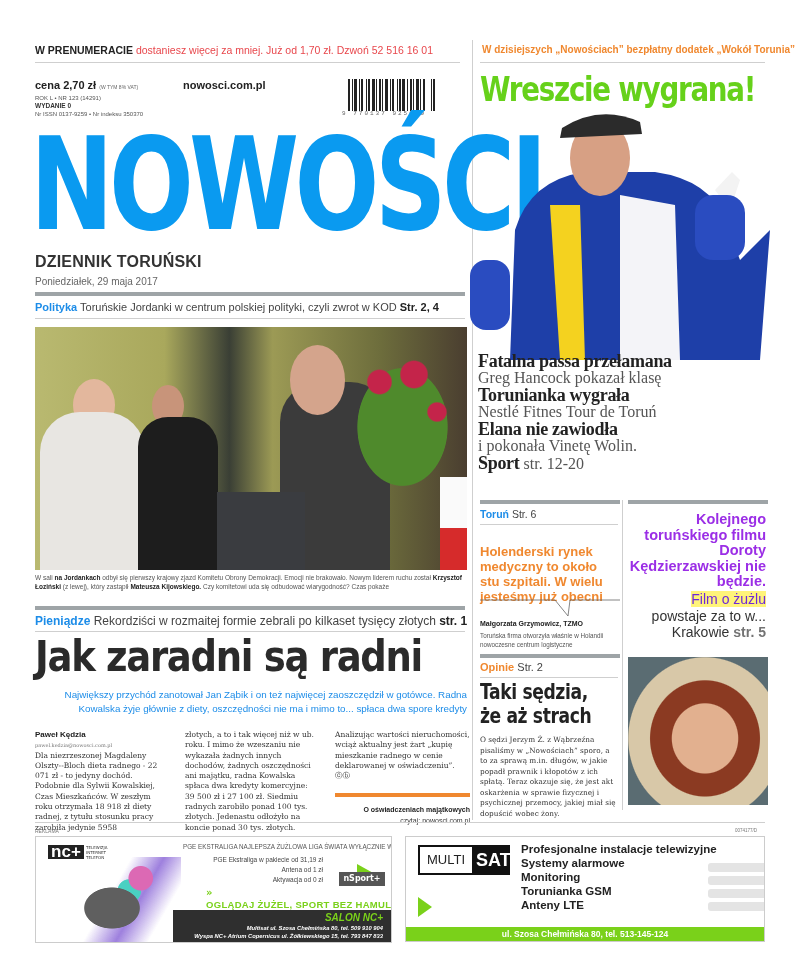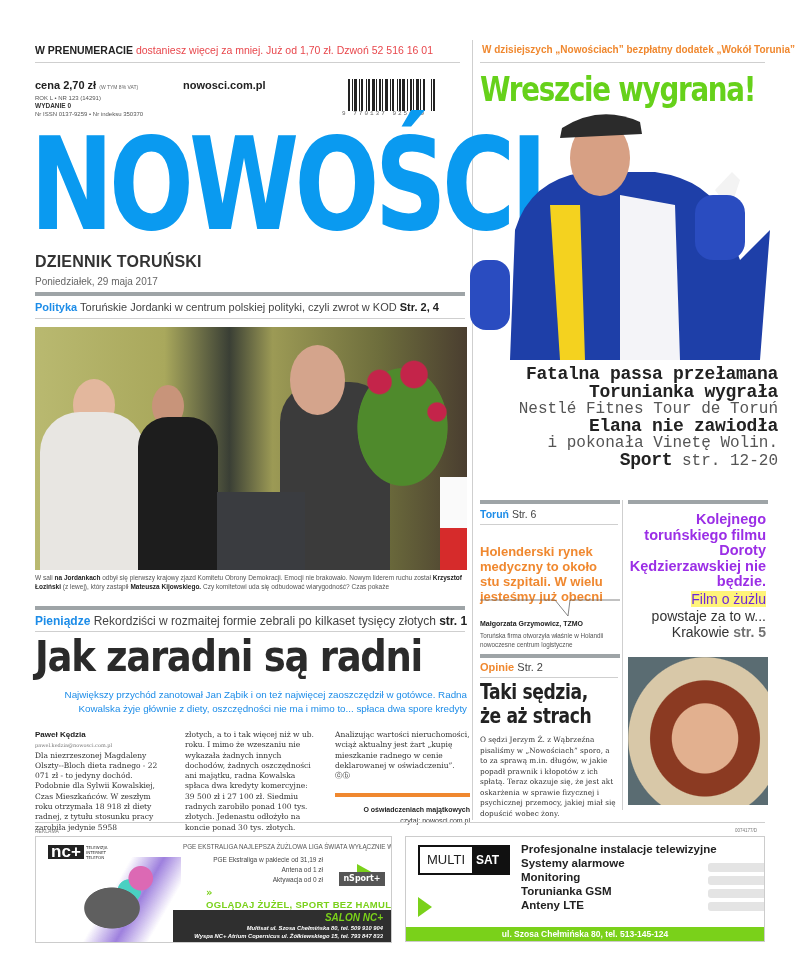--- a/index.html
+++ b/index.html
@@ -47,21 +47,21 @@
   .body-cols { left:35px; top:730px; width:435px; display:flex; gap:18px; font-family:"DejaVu Serif", serif; font-size:7.5px; line-height:10.3px; color:#333; }
   .body-cols .col { width:136px; }
   .author { font-family:"Liberation Sans", sans-serif; font-weight:bold; font-size:8px; color:#222; }
   .email { font-size:5px; color:#777; }
   .orangebar { width:135px; height:4px; background:#f0882f; margin-top:12px; }
   .more { text-align:right; font-family:"Liberation Sans", sans-serif; font-size:7px; margin-top:8px; }
   .more b { color:#222; }
   
   .green-head { left:480px; top:70px; font-size:33px; font-weight:bold; color:#66d11a; letter-spacing:-1.5px; white-space:nowrap; font-family:"DejaVu Sans", sans-serif; transform:scaleX(0.84); transform-origin:left top; }
   .rider { left:470px; top:110px; width:320px; height:250px; }
-  .sport-box { left:478px; top:365px; width:300px; text-align:right; font-family:Liberation Mono, monospace; color:#555; }
+  .sport-box { left:478px; top:352px; width:300px; text-align:left; font-family:Liberation Serif, serif; color:#555; }
   .sport-box .b { font-weight:bold; color:#222; font-size:18px; line-height:18px; letter-spacing:-0.3px; }
   .sport-box .n { font-size:16px; line-height:16px; color:#555; }
   .vline { position:absolute; width:1px; background:#cfcfcf; }
   .torun-quote { left:480px; top:544px; width:135px; font-size:13px; line-height:15px; font-weight:bold; color:#f0882f; font-family:"Liberation Sans", sans-serif; }
   .speaker { left:480px; top:620px; font-size:7px; font-weight:bold; color:#222; font-family:"Liberation Sans", sans-serif; }
   .speaker-desc { left:480px; top:631px; width:138px; font-size:6.3px; line-height:9px; color:#555; font-family:"Liberation Sans", sans-serif; }
   .opinie-head { left:480px; top:680px; font-size:22px; line-height:24px; font-weight:bold; color:#222; font-family:"DejaVu Sans", sans-serif; transform:scaleX(0.78); transform-origin:left top; letter-spacing:-0.5px; }
   .opinie-body { left:480px; top:735px; width:138px; font-size:7.3px; line-height:10.5px; color:#333; font-family:"DejaVu Serif", serif; }
   .film { left:628px; top:512px; width:138px; text-align:right; font-family:"Liberation Sans", sans-serif; }
   .film .purple { color:#9b2ee6; font-weight:bold; font-size:14.5px; line-height:15.5px; }
@@ -80,21 +80,21 @@
   .ad1 .nsport { position:absolute; right:6px; top:35px; width:46px; height:14px; background:#555; color:#fff; font-size:8px; font-weight:bold; text-align:center; line-height:14px; }
   .ad1 .nsport-arrow { position:absolute; right:16px; top:27px; width:0; height:0; border-left:18px solid #7ad11a; border-top:10px solid transparent; border-bottom:10px solid transparent; }
   .ad1 .garrow { position:absolute; left:170px; top:50px; color:#7ad11a; font-size:10px; font-weight:bold; }
   .ad1 .slogan { position:absolute; left:170px; top:62px; font-size:9.5px; font-weight:bold; color:#7ad11a; white-space:nowrap; font-family:"Liberation Sans", sans-serif; letter-spacing:0.3px; }
   .ad1 .dark { position:absolute; left:137px; top:73px; width:218px; height:32px; background:#2f2f2f; }
   .ad1 .salon { position:absolute; right:8px; top:75px; font-size:10px; font-style:italic; font-weight:bold; color:#7ad11a; font-family:"Liberation Sans", sans-serif; }
   .ad1 .addr { position:absolute; right:8px; top:87px; font-size:5.8px; line-height:8px; font-style:italic; font-weight:bold; color:#fff; text-align:right; white-space:nowrap; font-family:"Liberation Sans", sans-serif; }
   .ad2 { left:405px; top:836px; width:358px; height:104px; border:1px solid #ccc; background:#fff; overflow:hidden; }
   .ad2 .logo { position:absolute; left:12px; top:8px; width:92px; height:30px; background:#111; }
   .ad2 .logo .w { position:absolute; left:2px; top:2px; width:52px; height:26px; background:#fff; color:#222; font-size:13px; line-height:26px; text-align:center; font-family:"Liberation Sans", sans-serif; }
-  .ad2 .logo .s { position:absolute; left:58px; top:2px; color:#fff; font-size:12px; font-weight:bold; line-height:26px; font-family:"Liberation Sans", sans-serif; }
+  .ad2 .logo .s { position:absolute; left:58px; top:2px; color:#fff; font-size:18px; font-weight:bold; line-height:26px; font-family:"Liberation Sans", sans-serif; }
   .ad2 .arrow { position:absolute; left:12px; top:60px; width:0; height:0; border-left:14px solid #7ad11a; border-top:10px solid transparent; border-bottom:10px solid transparent; }
   .ad2 .items { position:absolute; left:115px; top:5px; font-size:11.5px; line-height:14px; font-weight:bold; color:#222; font-family:"Liberation Sans", sans-serif; white-space:nowrap; }
   .ad2 .bars { position:absolute; right:0; top:26px; width:56px; }
   .ad2 .bars i { display:block; height:9px; background:#e4e4e4; margin-bottom:4px; border-radius:3px 0 0 3px; }
   .ad2 .footer { position:absolute; left:0; right:0; bottom:0; height:14px; background:#7ad11a; color:#fff; font-weight:bold; font-size:8.5px; line-height:14px; text-align:center; font-family:"Liberation Sans", sans-serif; }
   .ad-code { font-size:4.5px; color:#777; }
 </style>
 </head>
 <body>
 
@@ -208,20 +208,21 @@
     <path d="M150 85 L205 95 L210 250 L150 250 Z" fill="#f4f4f8"></path>
     <ellipse cx="130" cy="48" rx="30" ry="38" fill="#d7a084"></ellipse>
     <path d="M92 18 Q130 -6 170 12 L172 24 L90 28 Z" fill="#2b2b2b"></path>
     <path d="M245 80 L262 62 L270 70 L260 100 Z" fill="#f3f3f3"></path>
     <rect x="225" y="85" width="50" height="65" rx="18" fill="#2a4cc0"></rect>
     <rect x="0" y="150" width="40" height="70" rx="16" fill="#2a4cc0"></rect>
   </svg>
 </div>
 <div class="abs sport-box">
   <div class="b">Fatalna passa przełamana</div>
+  <div class="n">Greg Hancock pokazał klasę</div>
   <div class="b">Torunianka wygrała</div>
   <div class="n">Nestlé Fitnes Tour de Toruń</div>
   <div class="b">Elana nie zawiodła</div>
   <div class="n">i pokonała Vinetę Wolin.</div>
   <div><span class="b">Sport</span> <span class="n">str. 12-20</span></div>
 </div>
 
 <div class="hr-thick" style="left:480px;top:500px;width:140px;"></div>
 <div class="vline" style="left:622px;top:500px;height:310px;"></div>
 <div class="abs kicker" style="left:480px;top:508px;font-size:10.5px;">

